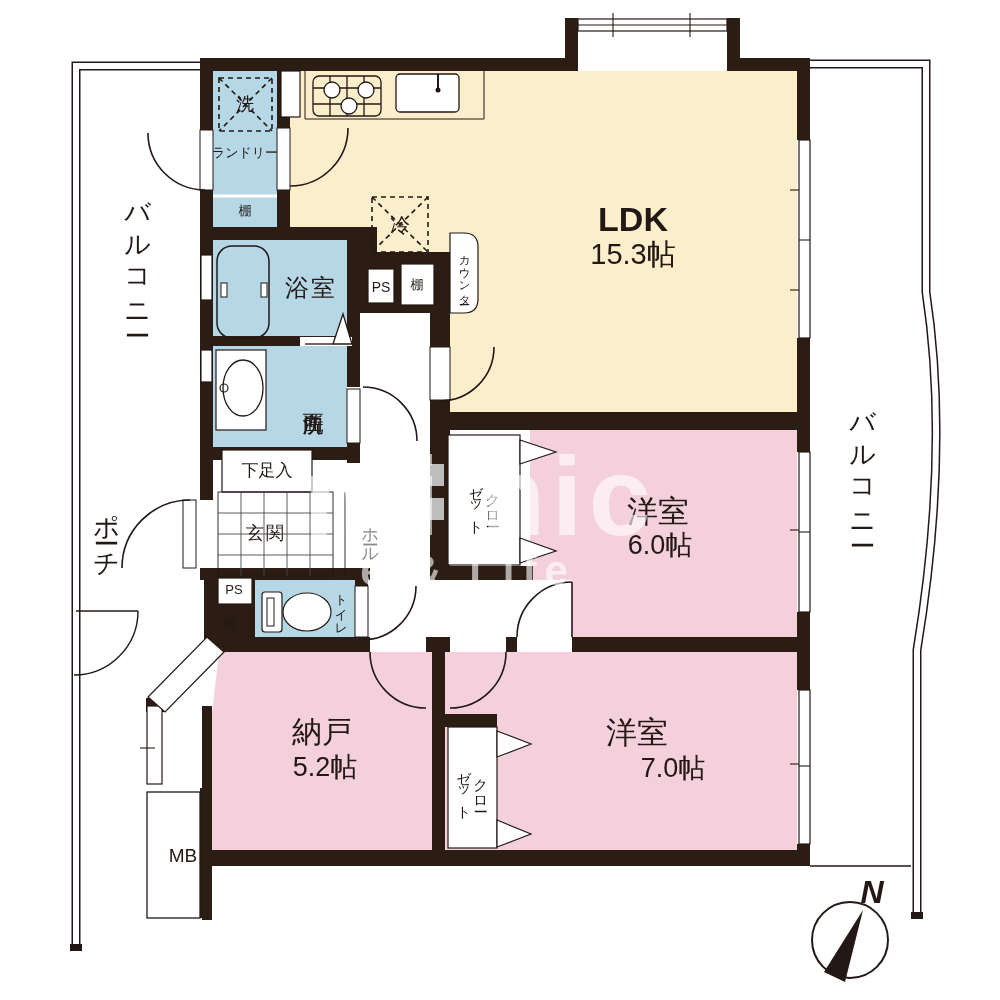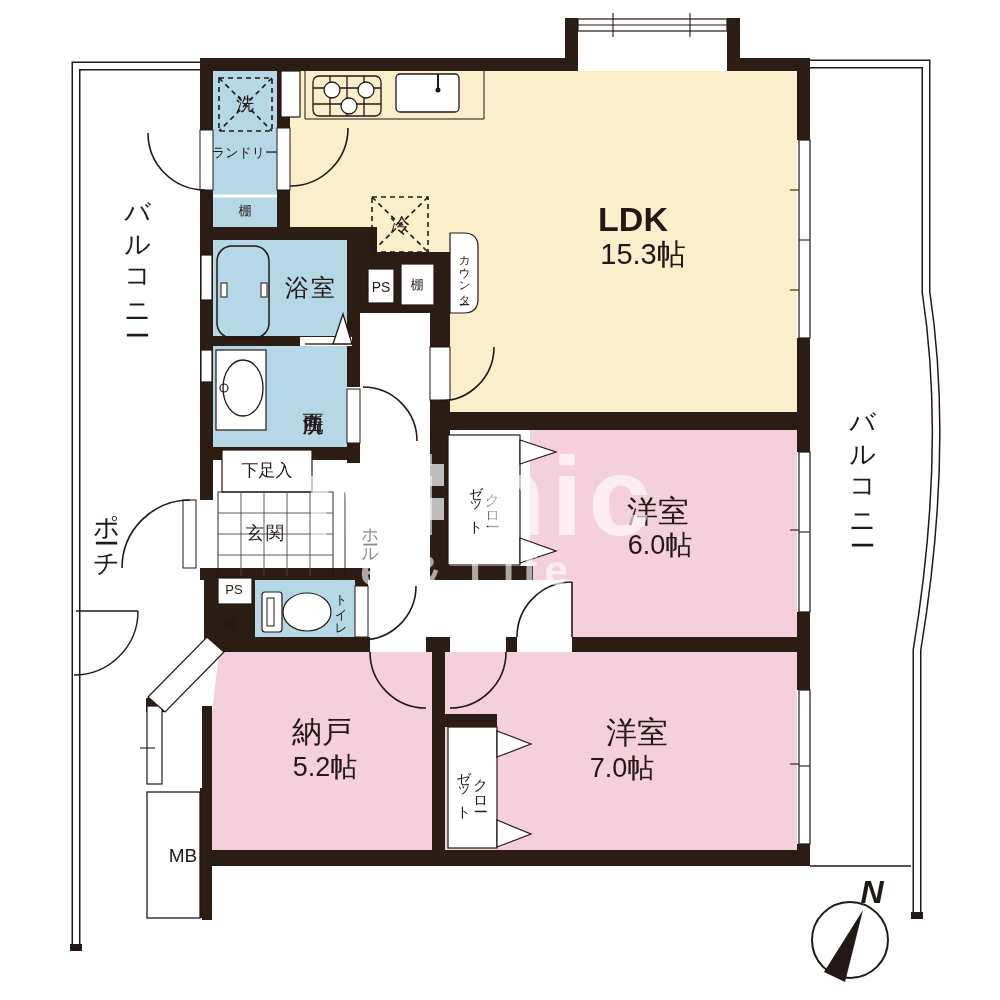--- a/index.html
+++ b/index.html
@@ -257,21 +257,21 @@
 
 <div class="lbl" style="left:311px;top:288px;font-size:24px;letter-spacing:2px;">浴室</div>
 <div class="lbl v" style="left:313px;top:397px;font-size:21px;">洗面所</div>
 
 <div class="lbl" style="left:381px;top:287px;font-size:14px;">PS</div>
 <div class="lbl" style="left:417px;top:285px;font-size:13px;">棚</div>
 <div class="lbl v" style="left:464px;top:273px;font-size:11.5px;">カウンター</div>
 <div class="lbl" style="left:400px;top:225px;font-size:20px;">冷</div>
 
 <div class="lbl" style="left:633px;top:220px;font-size:34px;font-weight:700;">LDK</div>
-<div class="lbl" style="left:633px;top:255px;font-size:29px;font-weight:500;margin-left:10px;">15.3帖</div>
+<div class="lbl" style="left:633px;top:255px;font-size:29px;font-weight:500;">15.3帖</div>
 
 <div class="lbl" style="left:267px;top:471px;font-size:17px;">下足入</div>
 <div class="lbl" style="left:266px;top:533px;font-size:18px;letter-spacing:2px;">玄関</div>
 <div class="lbl v gray" style="left:370px;top:536px;font-size:17px;">ホール</div>
 
 <div class="lbl" style="left:234px;top:590px;font-size:13px;">PS</div>
 <div class="lbl" style="left:229px;top:624px;font-size:12.5px;">棚</div>
 <div class="lbl v" style="left:341px;top:607px;font-size:12.5px;">トイレ</div>
 
 <div class="lbl v cols" style="left:484px;top:502px;font-size:14.5px;">
@@ -280,21 +280,21 @@
 </div>
 <div class="lbl v cols" style="left:472px;top:787px;font-size:14.5px;">
   <span>クロー</span>
   <span>ゼット</span>
 </div>
 
 <div class="lbl room-name" style="left:658px;top:512px;font-size:31px;">洋室</div>
 <div class="lbl room-area" style="left:660px;top:546px;">6.0帖</div>
 
 <div class="lbl room-name" style="left:637px;top:733px;font-size:31px;">洋室</div>
-<div class="lbl room-area" style="left:622px;top:769px;">7.0帖</div>
+<div class="lbl room-area" style="left:673px;top:769px;">7.0帖</div>
 
 <div class="lbl room-name" style="left:322px;top:732px;">納戸</div>
 <div class="lbl room-area" style="left:325px;top:768px;">5.2帖</div>
 
 <div class="lbl" style="left:173px;top:856px;font-size:19px;margin-left:10px;">MB</div>
 <div class="lbl" style="left:872px;top:892px;font-size:32px;font-style:italic;font-weight:600;">N</div>
 
 <div class="lbl wm" style="left:480px;top:497px;font-size:112px;letter-spacing:6px;">mimic</div>
 <div class="lbl wm" style="left:468px;top:571px;font-size:42px;letter-spacing:8px;">e &amp; Life</div>
 

